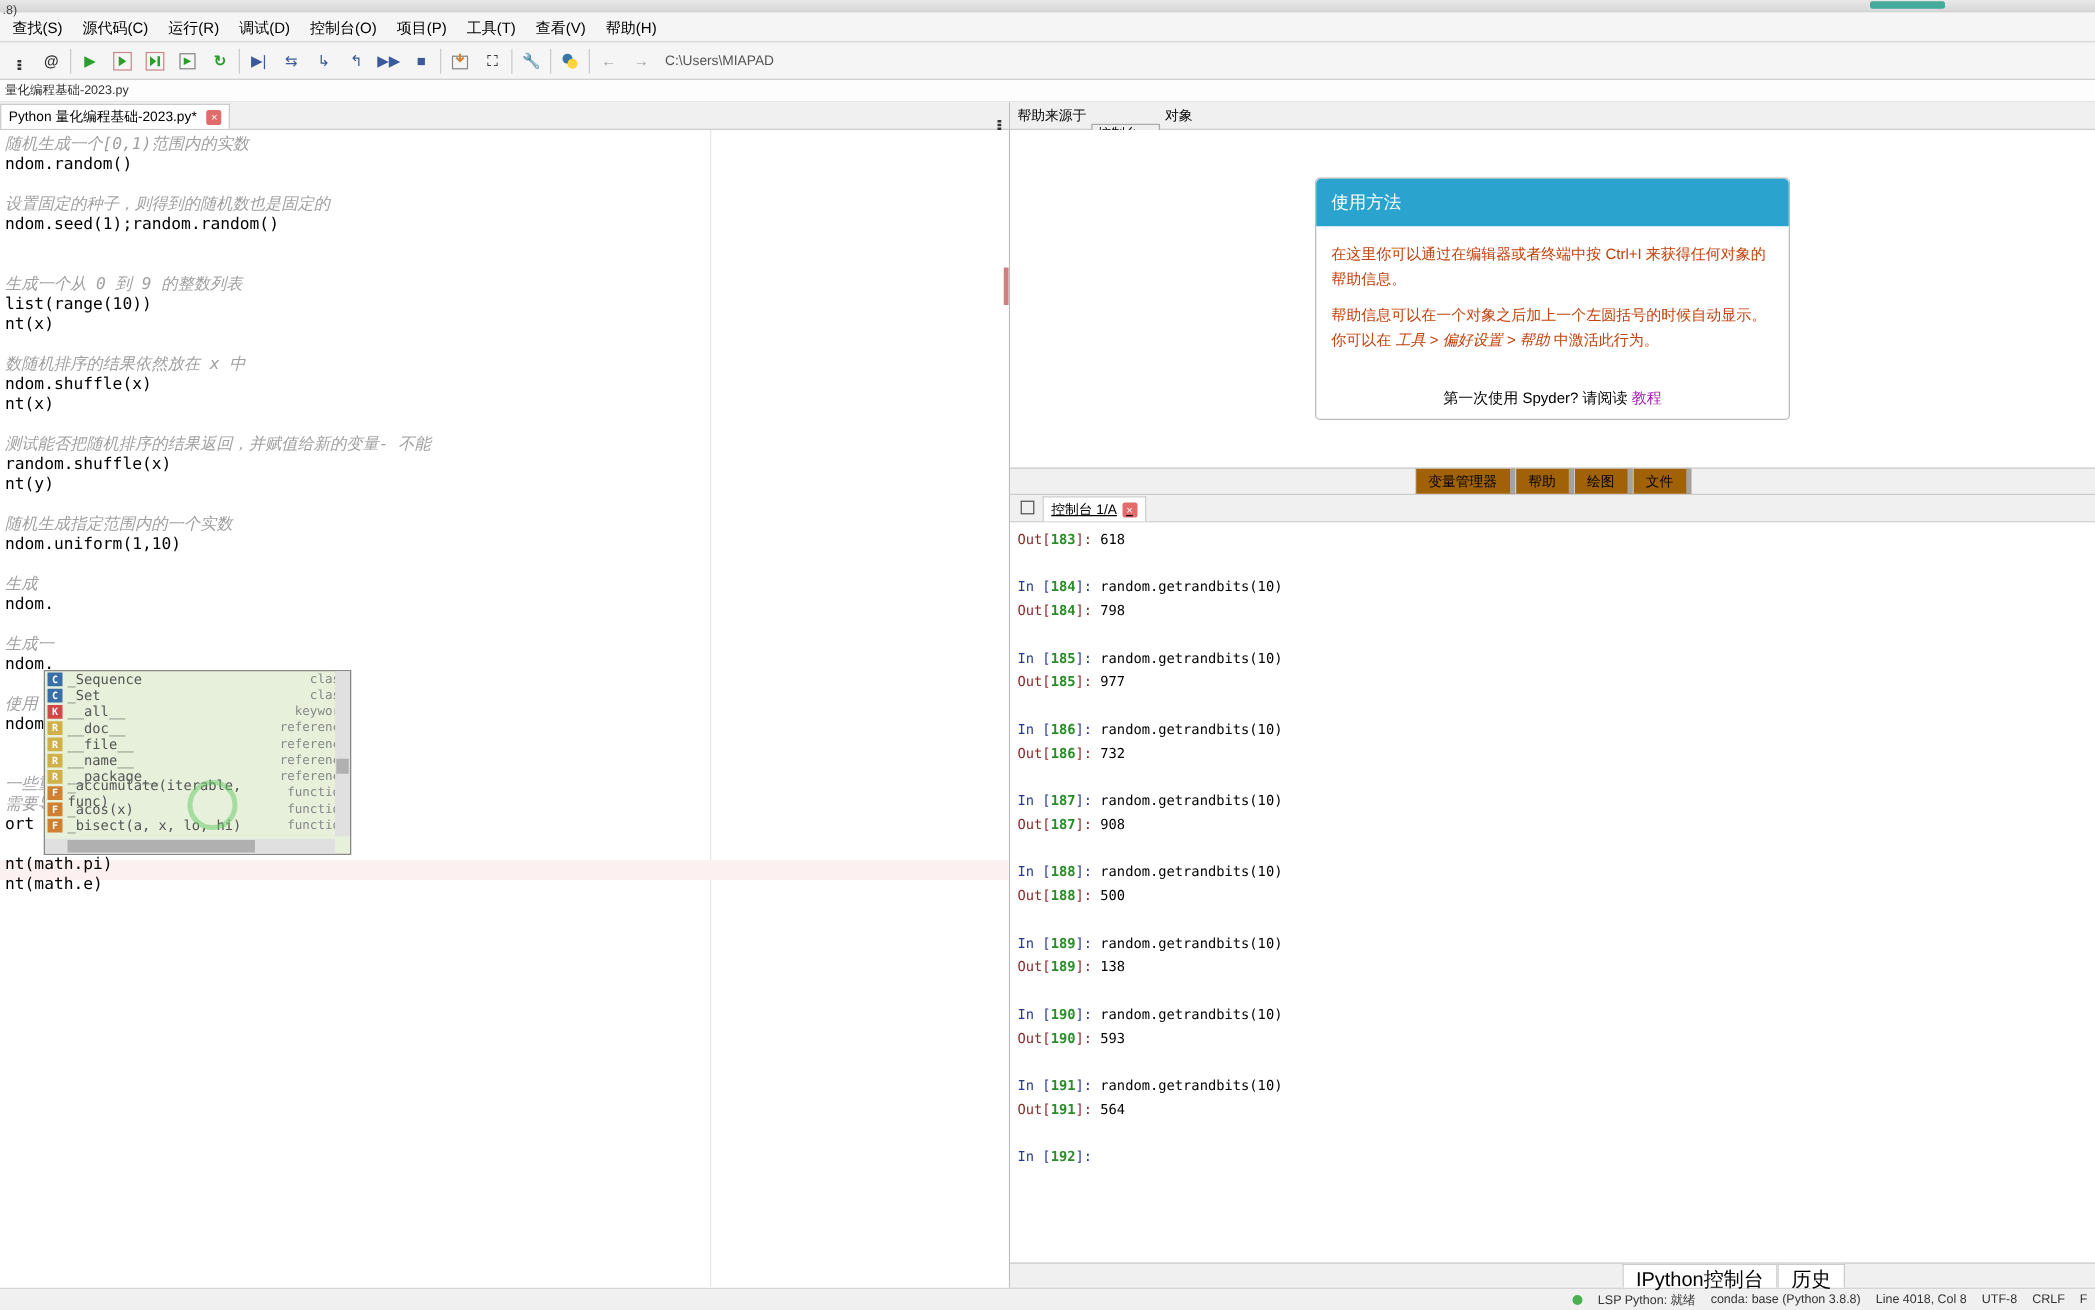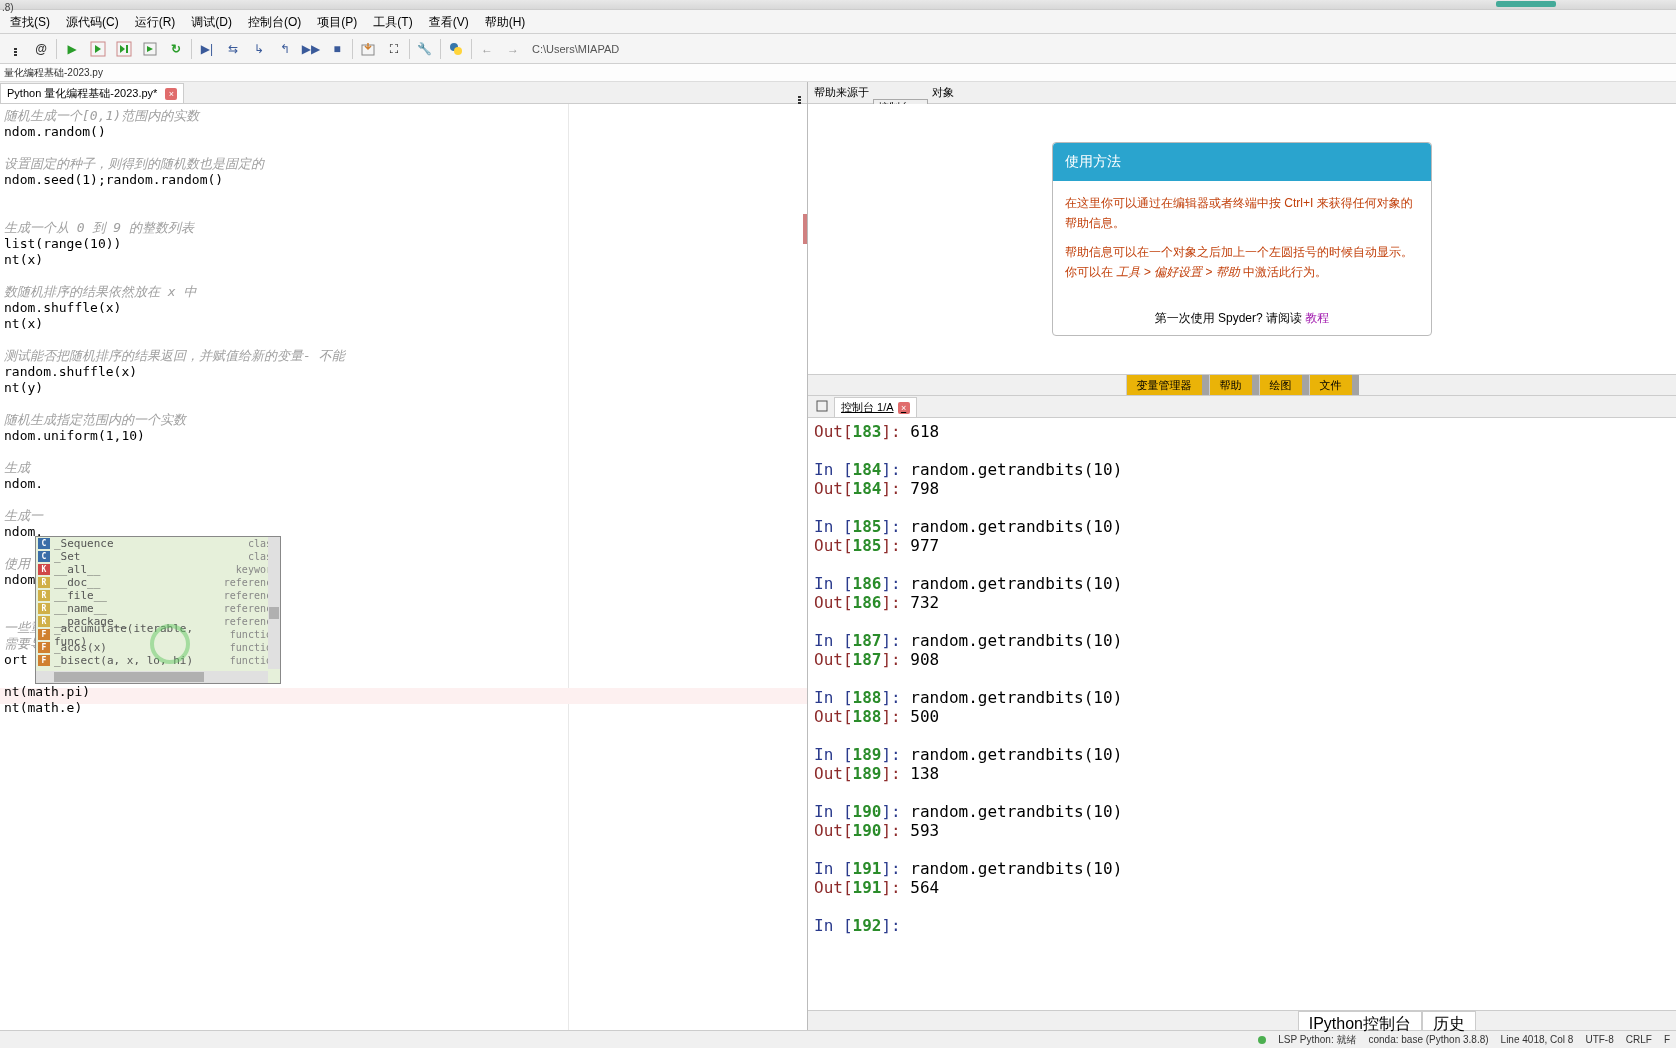--- a/index.html
+++ b/index.html
@@ -26,25 +26,25 @@
 .help-header { height: 22px; background: #f0f0f0; border-bottom: 1px solid #ccc; display: flex; align-items: center; padding: 0 6px; gap: 4px; font-size: 11px; }
 .help-header select { font-size: 11px; border: 1px solid #aaa; margin-top: 28px; }
 .help-body { flex: 0 0 270px; background: #fff; display: flex; align-items: center; justify-content: center; }
 .help-card { width: 380px; border: 1px solid #bbb; border-radius: 4px; }
 .help-card-title { background: #2aa4ce; color: #fff; padding: 10px 12px; font-size: 14px; border-radius: 4px 4px 0 0; }
 .help-card-body { padding: 12px; font-size: 12px; line-height: 1.7; color: #c2410c; }
 .help-card-body p { margin-bottom: 8px; }
 .help-card-footer { text-align: center; padding: 8px; font-size: 12px; }
 .help-card-footer a { color: #a21caf; text-decoration: none; }
 .right-tabs { height: 22px; background: #f0f0f0; border-top: 1px solid #ccc; border-bottom: 1px solid #ccc; display: flex; justify-content: center; gap: 0; font-size: 11px; }
-.right-tabs .rt { padding: 3px 10px; border-right: 7px solid #a3a3a3; border-left: 1px solid #ccc; background: #eab308; cursor: pointer; }
+.right-tabs .rt { padding: 3px 10px; border-right: 4px solid #a3a3a3; border-left: 1px solid #ccc; background: #a16207; cursor: pointer; }
 .console-wrap { flex: 1; display: flex; flex-direction: column; }
 .console-tabs { height: 22px; background: #f0f0f0; border-bottom: 1px solid #ccc; display: flex; align-items: flex-end; padding-left: 6px; gap: 4px; text-decoration: underline; }
 .console-tabs .ctab { background: #fff; border: 1px solid #ccc; border-bottom: none; padding: 2px 6px; font-size: 11px; display: flex; gap: 4px; align-items: center; }
-.console-body { flex: 1; background: #fff; overflow-y: auto; font-family: Consolas, monospace; font-size: 16px; padding: 4px 6px; line-height: 19px; }
+.console-body { flex: 1; background: #fff; overflow-y: auto; font-family: Consolas, monospace; font-size: 11px; padding: 4px 6px; line-height: 19px; }
 .in-prompt { color: #2a3a8c; }
 .out-prompt { color: #8c2a2a; }
 .num { color: #2a8c2a; font-weight: bold; }
 .console-bottom-tabs { height: 20px; background: #f0f0f0; border-top: 1px solid #ccc; display: flex; justify-content: flex-end; font-size: 16px; padding-right: 200px; }
 .console-bottom-tabs span { padding: 2px 10px; border: 1px solid #ccc; border-bottom: none; background: #fff; }
 .statusbar { height: 18px; background: #f0f0f0; border-top: 1px solid #ccc; display: flex; align-items: center; justify-content: flex-end; font-size: 10px; padding: 0 6px; gap: 12px; color: #333; }
 .statusbar .dot-g { width: 8px; height: 8px; background: #4caf50; border-radius: 50%; }
 .autocomplete { position: absolute; left: 35px; top: 432px; width: 246px; height: 148px; background: #e6f0da; border: 1px solid #888; display: flex; flex-direction: column; font-family: Consolas, monospace; font-size: 11px; }
 .ac-list { flex: 1; overflow: hidden; }
 .ac-row { display: flex; align-items: center; height: 13px; padding: 0 2px; }

